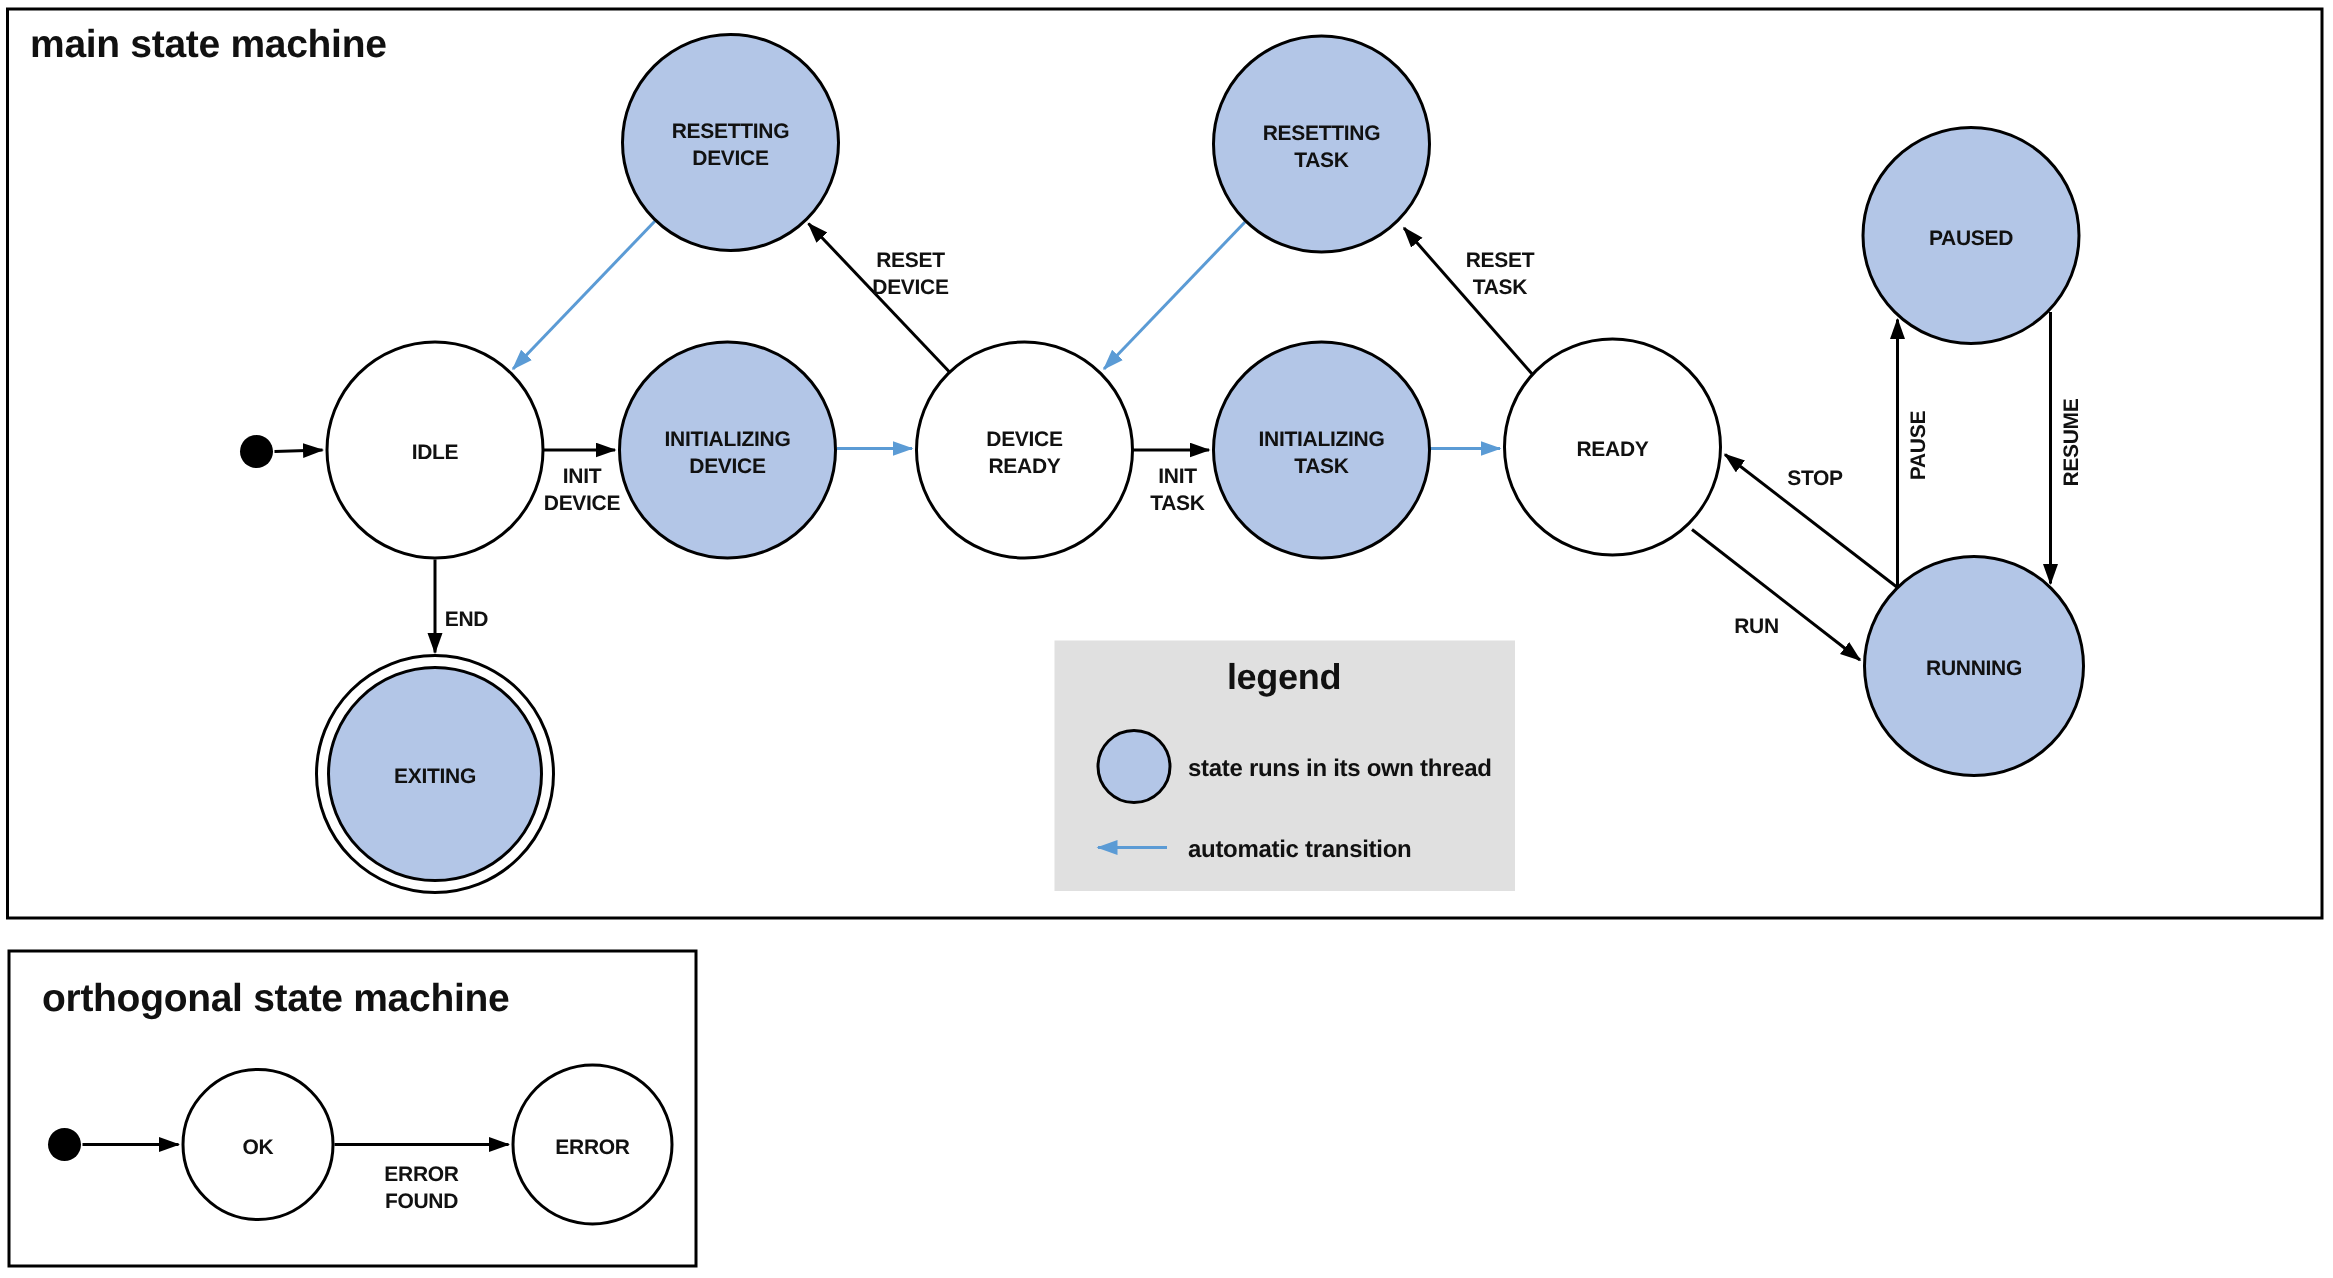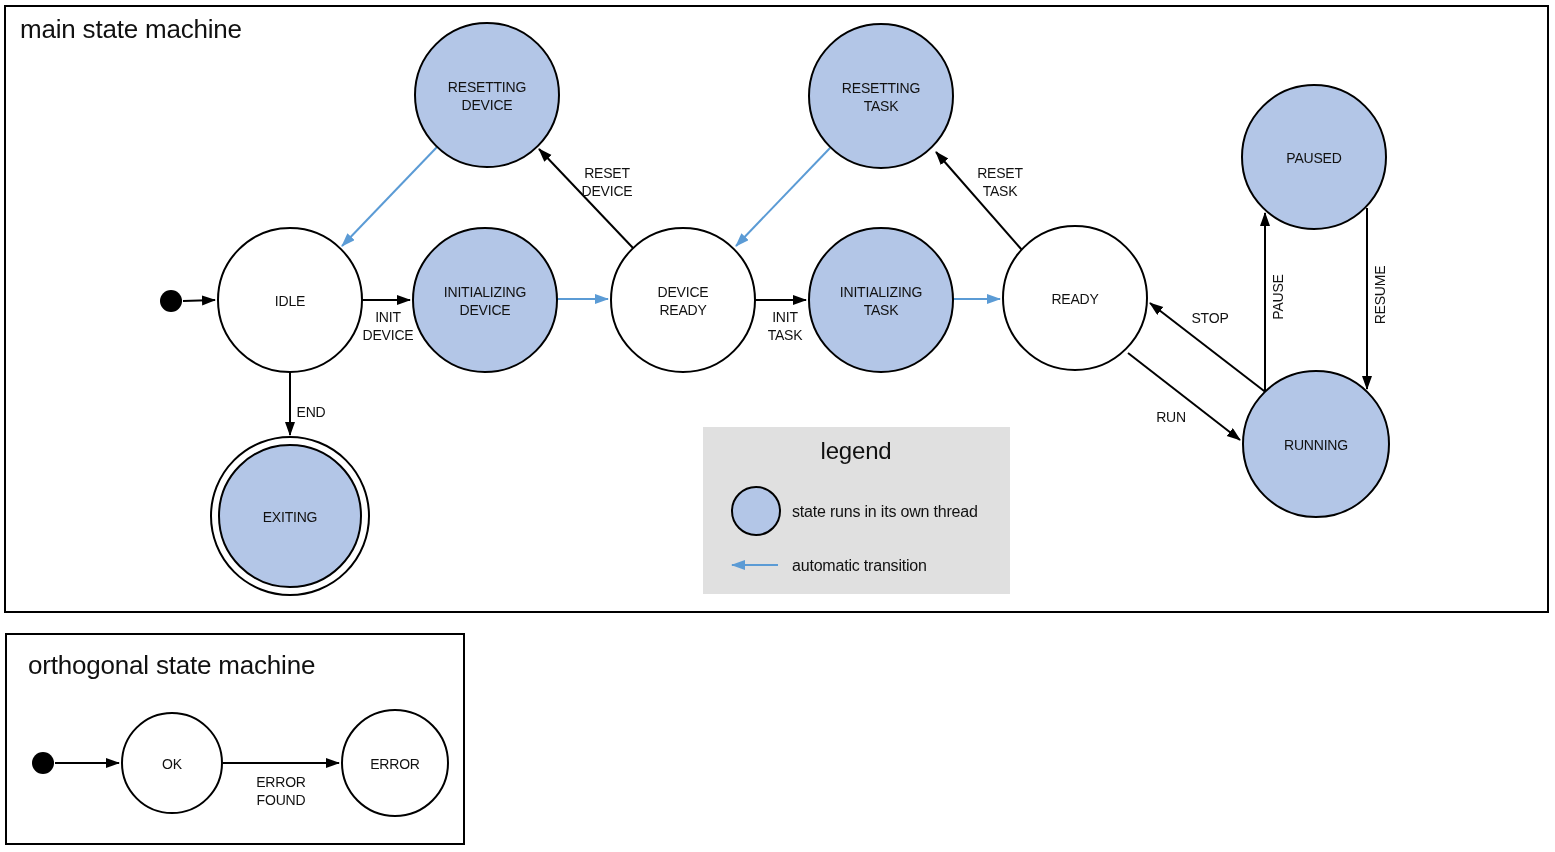--- a/index.html
+++ b/index.html
@@ -2,20 +2,21 @@
 <html><head>
 <meta charset="utf-8">
 <style>
   html, body { margin: 0; padding: 0; background: #ffffff; }
   #canvas {
     position: relative;
     width: 1555px;
     height: 852px;
     background: #ffffff;
     font-family: "Liberation Sans", sans-serif;
+    font-weight: bold;
   }
   svg text {
     font-family: "Liberation Sans", sans-serif;
     fill: #111111;
     letter-spacing: -0.2px;
   }
   .machine-title { font-size: 26px; }
   .legend-title  { font-size: 24px; }
   .state-label, .edge-label { font-size: 14px; }
   .legend-label  { font-size: 16px; }

